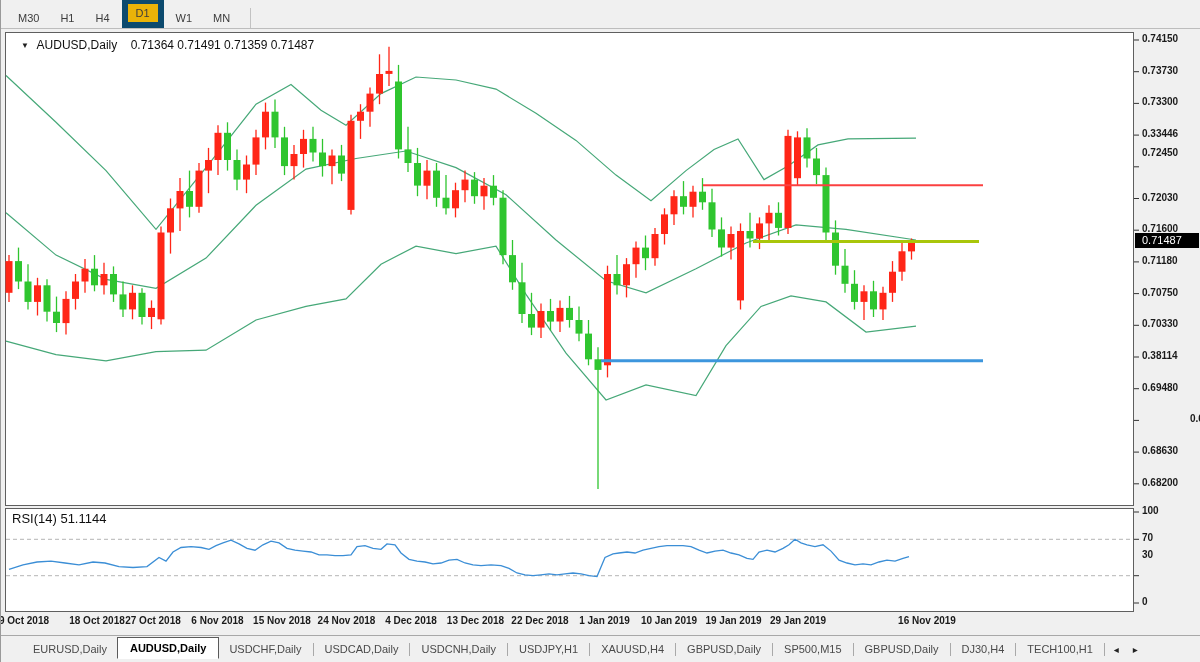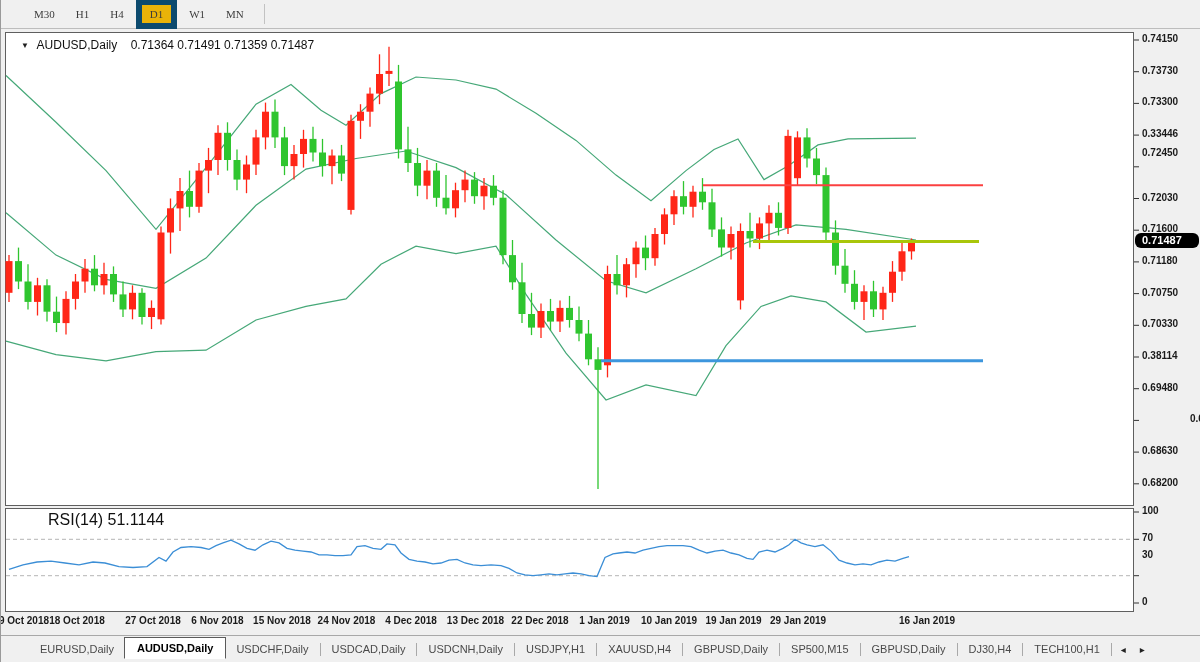--- a/index.html
+++ b/index.html
@@ -1,37 +1,37 @@
 <!DOCTYPE html>
 <html><head>
 <meta charset="utf-8">
 <style>
   html,body{margin:0;padding:0;background:#d8d8d8;}
   #win{position:relative;width:1200px;height:662px;background:#f0f0f0;overflow:hidden;
        font-family:"Liberation Sans","DejaVu Sans",sans-serif;border-left:1px solid #9a9a9a;box-sizing:border-box;}
   #chart-svg{position:absolute;left:0;top:0;}
   
   #toolbar{position:absolute;left:0;top:0;width:100%;height:29px;background:#f0f0f0;
-           border-bottom:1px solid #bdbdbd;display:flex;align-items:center;padding-left:24px;box-sizing:border-box;z-index:5;font-family:Liberation Serif, serif;}
+           border-bottom:1px solid #bdbdbd;display:flex;align-items:flex-end;padding-left:8px;box-sizing:border-box;z-index:5;}
   .tfbtn{font-size:11px;color:#3c3c3c;padding:3px 8px;margin-right:3px;border:1px solid transparent;cursor:default;}
   .tfbtn.active{background:#eab308;border:6px solid #0c4a6e;}
   .tbsep{width:1px;height:20px;background:#c2c2c2;margin:0 8px;}
   
   .ovl{position:absolute;z-index:4;white-space:nowrap;}
   #title{left:20px;top:38px;font-size:12px;color:#101010;}
   #title .tri{font-size:8px;vertical-align:1px;margin-right:5px;color:#202020;}
   .axlab{font-size:10px;font-weight:bold;color:#1a1a1a;}
   .pricelab{left:1141px;}
-  #pxmarker{left:1134px;width:64px;height:15px;background:#000;color:#fff;font-size:11px;font-weight:bold;
-            text-align:left;padding-left:7px;line-height:15px;box-sizing:border-box;border-radius:6px;}
-  #rsilab{left:11px;top:511px;font-size:16px;color:#101010;margin-left:36px;}
+  #pxmarker{left:1134px;width:64px;height:15px;background:#000;color:#fff;font-size:11px;font-weight:normal;
+            text-align:left;padding-left:7px;line-height:15px;box-sizing:border-box;}
+  #rsilab{left:11px;top:511px;font-size:13px;color:#101010;}
   .datelab{top:615px;transform:translateX(-50%);}
   
   #tabbar{position:absolute;left:0;bottom:0;width:100%;height:27px;background:#f0f0f0;border-top:1px solid #a8a8a8;
-          display:flex;align-items:center;padding-left:29px;box-sizing:border-box;z-index:5;}
+          display:flex;align-items:center;padding-left:22px;box-sizing:border-box;z-index:5;}
   .tab{font-size:11px;color:#4a4a4a;padding:4px 10px;cursor:default;}
   .tab.active{background:#ffffff;border:1px solid #5a5a5a;border-bottom:1px solid #fff;color:#000;font-weight:bold;
               padding:4px 12px;margin-top:-2px;}
   .tabsep{width:1px;height:13px;background:#a9a9a9;margin:0 1px;}
   .tscroll{font-size:10px;color:#222;padding:2px 6px;margin-left:2px;cursor:default;}
 </style>
 </head>
 <body>
 
 <div id="win">
@@ -311,31 +311,31 @@
     <div class="ovl axlab pricelab" style="top: 223.2px;">0.71600</div>
     <div class="ovl axlab pricelab" style="top: 254.9px;">0.71180</div>
     <div class="ovl axlab pricelab" style="top: 286.6px;">0.70750</div>
     <div class="ovl axlab pricelab" style="top: 318.3px;">0.70330</div>
     <div class="ovl axlab pricelab" style="top: 350px;">0.38114</div>
     <div class="ovl axlab pricelab" style="top: 381.7px;">0.69480</div>
     <div class="ovl axlab pricelab" style="top: 413.4px; margin-left: 48px;">0.69050</div>
     <div class="ovl axlab pricelab" style="top: 445.1px;">0.68630</div>
     <div class="ovl axlab pricelab" style="top: 476.8px;">0.68200</div>
     <div class="ovl axlab datelab" style="left: 23px;">9 Oct 2018</div>
-    <div class="ovl axlab datelab" style="left: 76px;">18 Oct 2018</div>
+    <div class="ovl axlab datelab" style="left: 96px;">18 Oct 2018</div>
     <div class="ovl axlab datelab" style="left: 152px;">27 Oct 2018</div>
     <div class="ovl axlab datelab" style="left: 216.5px;">6 Nov 2018</div>
     <div class="ovl axlab datelab" style="left: 281px;">15 Nov 2018</div>
     <div class="ovl axlab datelab" style="left: 345.5px;">24 Nov 2018</div>
     <div class="ovl axlab datelab" style="left: 410px;">4 Dec 2018</div>
     <div class="ovl axlab datelab" style="left: 474.5px;">13 Dec 2018</div>
     <div class="ovl axlab datelab" style="left: 539px;">22 Dec 2018</div>
     <div class="ovl axlab datelab" style="left: 603.5px;">1 Jan 2019</div>
     <div class="ovl axlab datelab" style="left: 668px;">10 Jan 2019</div>
     <div class="ovl axlab datelab" style="left: 732.5px;">19 Jan 2019</div>
     <div class="ovl axlab datelab" style="left: 797px;">29 Jan 2019</div>
     <div class="ovl axlab datelab" style="left: 861.5px; margin-top: 20px;">7 Feb 2019</div>
-    <div class="ovl axlab datelab" style="left: 926px;">16 Jan 2019</div>
+    <div class="ovl axlab datelab" style="left: 926px;">16 Nov 2019</div>
     <div class="ovl axlab pricelab" style="top: 505px;">100</div>
     <div class="ovl axlab pricelab" style="top: 532.3px;">70</div>
     <div class="ovl axlab pricelab" style="top: 549px;">30</div>
     <div class="ovl axlab pricelab" style="top: 596px;">0</div>
   </div>
 
 </body></html>

